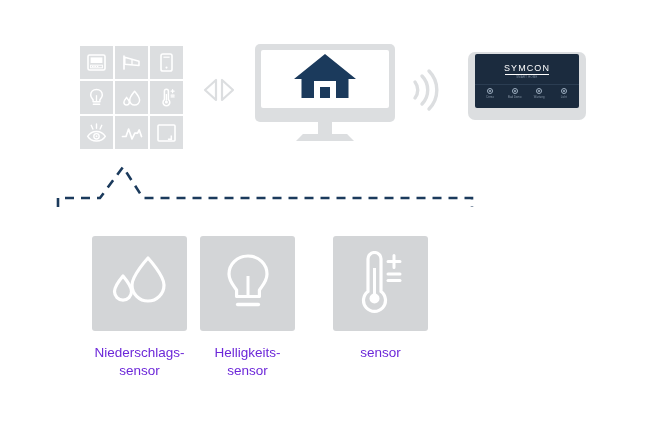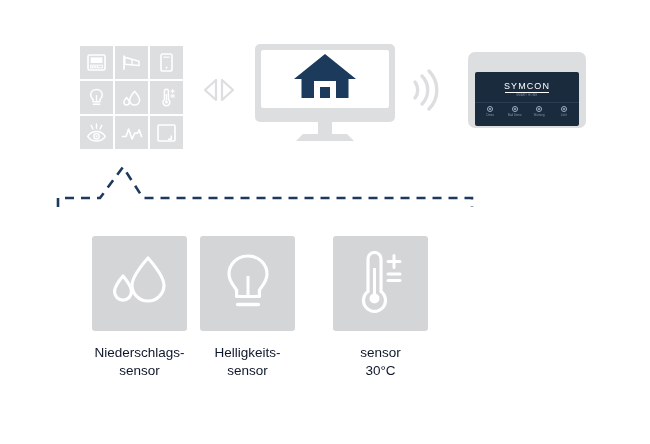--- a/index.html
+++ b/index.html
@@ -58,24 +58,24 @@
     background: #dcdee0;
     clip-path: polygon(12% 0, 88% 0, 100% 100%, 0 100%);
   }
 
   
   #wifi-signal { position: absolute; left: 411px; top: 68px; width: 30px; height: 44px; }
 
   
   #tablet {
     position: absolute; left: 468px; top: 52px;
-    width: 118px; height: 76px;
+    width: 118px; height: 68px;
     background: #dcdee0;
     border-radius: 7px;
-    padding: 20px 7px;
+    padding: 2px 7px;
   }
   #tablet-screen {
     width: 104px; height: 54px;
     background: #1b2b3e;
     border-radius: 2px;
     position: relative;
     overflow: hidden;
     display: flex; flex-direction: column; align-items: center;
   }
   #tablet-logo-wrap {
@@ -122,21 +122,21 @@
   .sensor-card { position: absolute; }
   .sensor-box {
     width: 95px; height: 95px;
     background: #d3d5d7;
     border-radius: 3px;
     display: flex; align-items: center; justify-content: center;
   }
   .sensor-text {
     margin-top: 13px;
     text-align: center;
-    color: #0f172a;
+    color: #6d28d9;
     font-size: 13.5px;
     line-height: 18px;
     width: 95px;
   }
   #sensor-0 { left: 92px;  top: 236px; }
   #sensor-1 { left: 200px; top: 236px; }
   #sensor-2 { left: 333px; top: 236px; }
 </style>
 </head>
 <body>
@@ -352,17 +352,16 @@
           <line x1="19.5" y1="17" x2="19.5" y2="43" stroke="#ffffff" stroke-width="3"></line>
           <circle cx="19.5" cy="47.5" r="5" fill="#ffffff"></circle>
           <path d="M33 10.5 L45 10.5 M39 4.5 L39 16.5" stroke="#ffffff" stroke-width="3" stroke-linecap="round"></path>
           <path d="M33 23 L45 23" stroke="#ffffff" stroke-width="3" stroke-linecap="round"></path>
           <path d="M33 29.5 L45 29.5" stroke="#ffffff" stroke-width="3" stroke-linecap="round"></path>
         </svg>
       </span>
     </div>
     <div class="sensor-text">
       <div>sensor</div>
-      <div>30°C</div>
     </div>
   </div>
 
 </div>
 
 </body></html>

